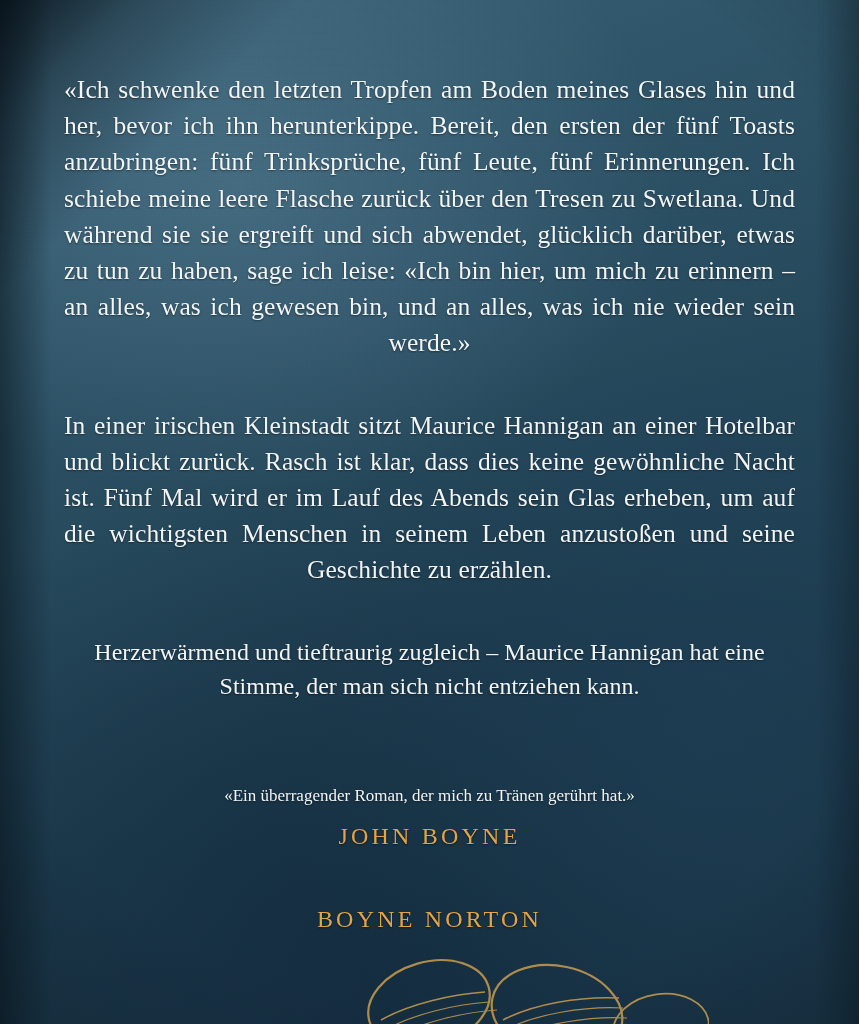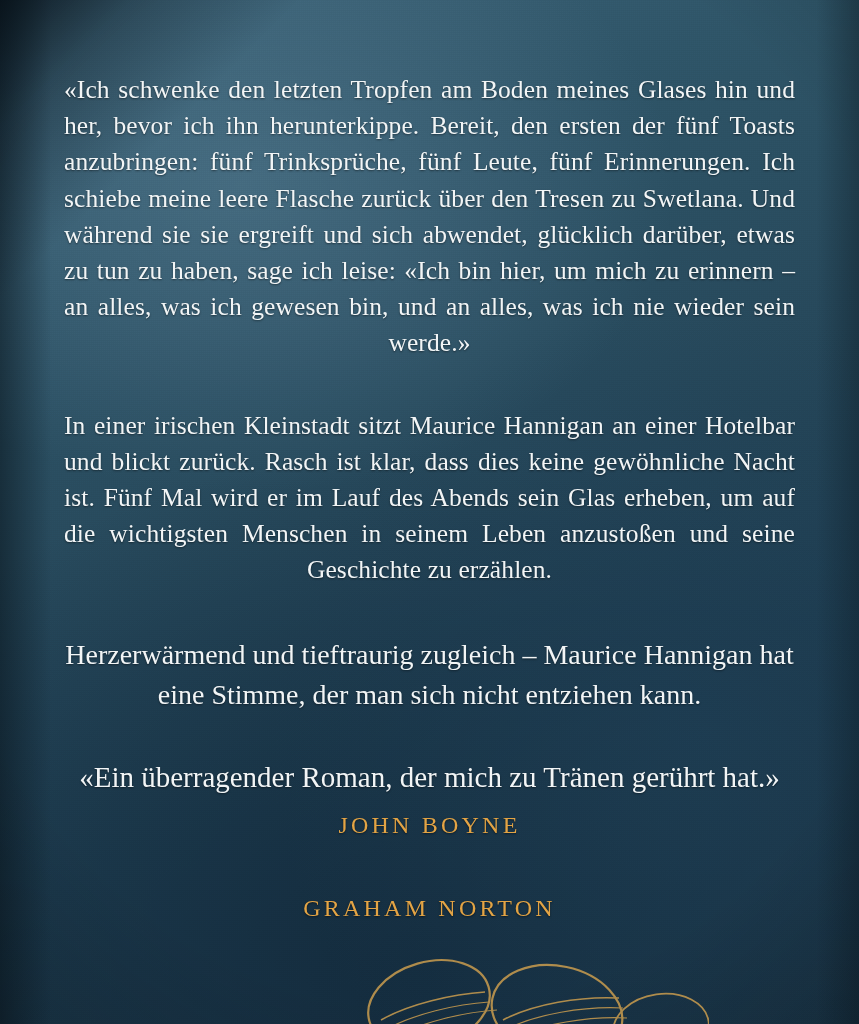--- a/index.html
+++ b/index.html
@@ -64,38 +64,39 @@
     text-align: center;
     text-shadow: 0 1px 2px rgba(0,0,0,0.45);
     color: #f2f5f6;
   }
   p.blurb.quote-open { text-align: justify; text-align-last: center; }
   .gap-lg { height: 46px; }
   .gap-md { height: 40px; }
 
   p.pull {
     margin: 0;
-    font-size: 28px;
+    font-size: 24px;
     line-height: 1.45;
     color: #f2f5f6;
     text-shadow: 0 1px 2px rgba(0,0,0,0.45);
   }
 
   .attrib {
     margin: 14px 0 0 0;
     font-size: 24px;
     letter-spacing: 3.2px;
     color: #e3a445;
     text-shadow: 0 1px 2px rgba(0,0,0,0.5);
     text-align: center;
   }
   .attrib.second { margin-top: 16px; }
 
   p.pull.small {
-    font-size: 29px;
+    font-size: 17px;
+    margin-top: 40px;
   }
 
   
   #leaves {
     position: absolute;
     right: 150px;
     bottom: -14px;
     width: 420px;
     height: 130px;
     z-index: 2;
@@ -120,21 +121,21 @@
 
     <p class="pull">Herzerwärmend und tieftraurig zugleich – Maurice Hannigan hat eine Stimme, der man sich nicht entziehen kann.</p>
 
     <div class="gap-md"></div>
 
     <p class="pull small">«Ein überragender Roman, der mich zu Tränen gerührt hat.»</p>
     <p class="attrib">JOHN BOYNE</p>
 
     <div class="gap-md"></div>
 
-    <p class="attrib second">GRAHAM NORTON</p>
+    <p class="attrib second">BOYNE NORTON</p>
   </div>
 
   <svg id="leaves" viewBox="0 0 420 130">
     <g fill="none" stroke="#c69a4e" stroke-width="2.2" opacity="0.95">
       <ellipse cx="140" cy="96" rx="62" ry="42" transform="rotate(-16 140 96)"></ellipse>
       <path d="M92 112 C120 96 164 86 196 84" stroke-width="1.6"></path>
       <path d="M96 122 C124 106 168 96 200 94" stroke-width="1.2"></path>
       <path d="M104 130 C132 114 176 104 208 102" stroke-width="1.2"></path>
       <ellipse cx="268" cy="104" rx="66" ry="46" transform="rotate(12 268 104)"></ellipse>
       <path d="M214 112 C244 96 292 88 330 90" stroke-width="1.6"></path>

